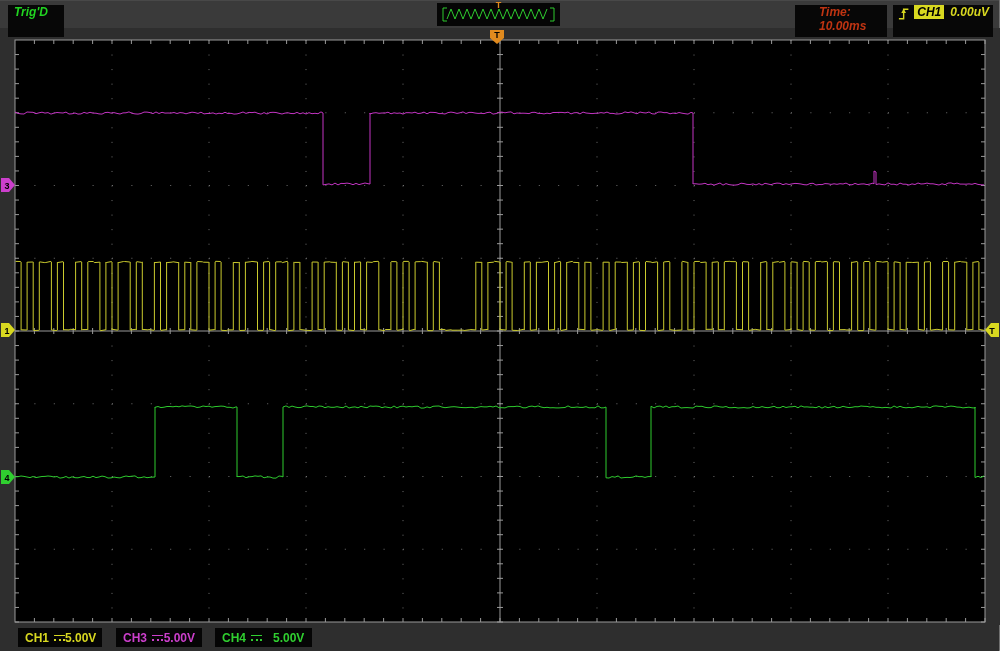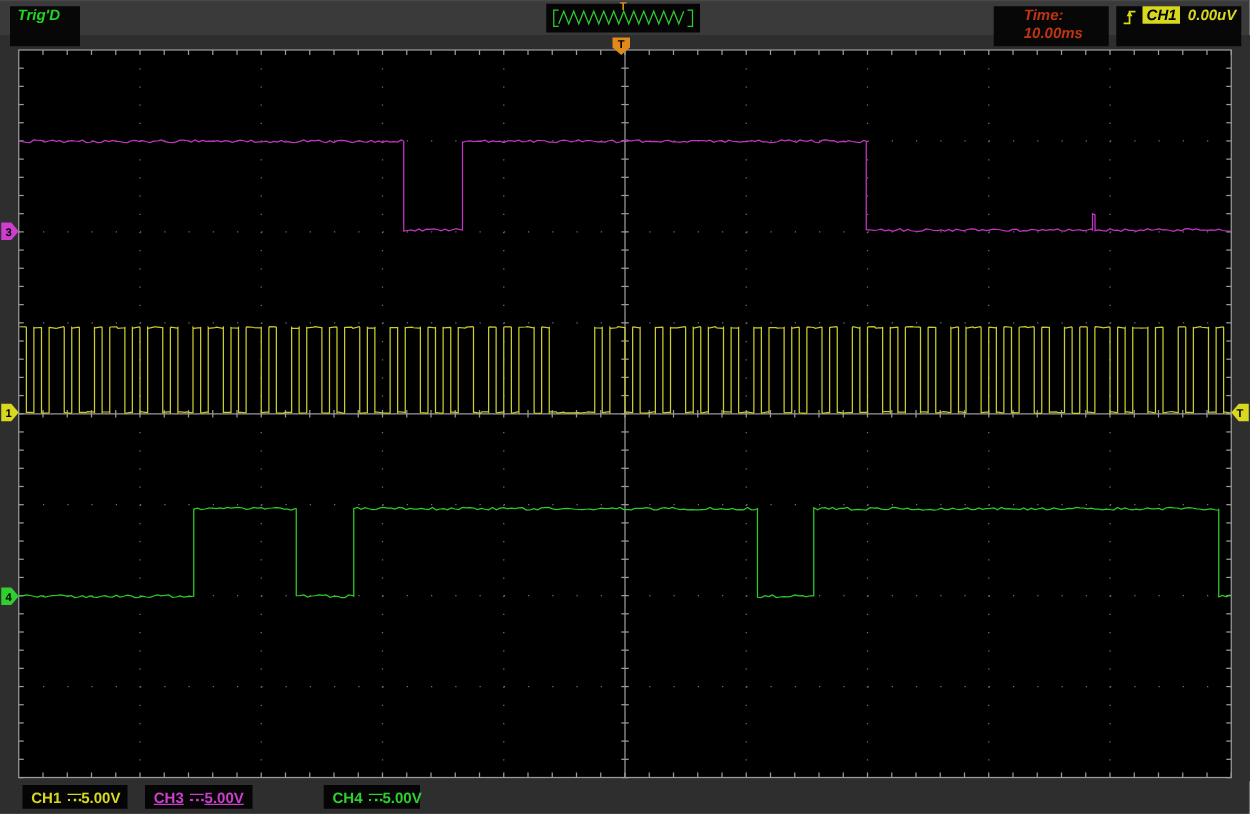--- a/index.html
+++ b/index.html
@@ -13,25 +13,25 @@
   .time-box{left:795px;width:92px;color:#bf3412;padding-left:24px;}
   .trigger-box{left:893px;width:100px;color:#d8d820;gap:4px;padding:0 4px;}
   .src-badge{background:#d8d820;color:#000;padding:0 3px;line-height:14px;}
   .lvl{margin-left:2px;}
   .preview-box{position:absolute;left:437px;top:2px;width:123px;height:23px;background:#050505;}
   .preview-t{position:absolute;top:-2px;left:50%;transform:translateX(-50%);color:#e08a1e;font-size:9px;font-weight:bold;line-height:9px;}
   
   .bottombar{position:absolute;left:0;top:625px;width:100%;height:26px;background:#2e2e2e;z-index:3;}
   .chbox{position:absolute;top:3px;height:19px;background:#050505;display:flex;align-items:center;font-size:12px;font-weight:bold;padding:0 7px;gap:5px;box-sizing:border-box;}
   .ch1-c{color:#d8d820;}
-  .ch3-c{color:#cc3fcc;text-decoration:underline;}
+  .ch3-c{color:#cc3fcc;}
   .ch4-c{color:#30cf30;}
   #ch1box{left:18px;width:84px;}
   #ch3box{left:116px;width:86px;}
-  #ch4box{left:215px;width:77px;margin-left:44px;}
+  #ch4box{left:215px;width:97px;}
   .dc-icon{display:inline-block;width:11px;height:8px;position:relative;margin-right:2px;}
   .dc-icon::before{content:"";position:absolute;left:0;top:1px;width:11px;border-top:1px solid currentColor;}
   .dc-icon::after{content:"";position:absolute;left:0;top:5px;width:11px;border-top:2px dotted currentColor;}
   .vval{margin-left:4px;}
 </style>
 </head>
 <body>
 
 <div class="window">
 

